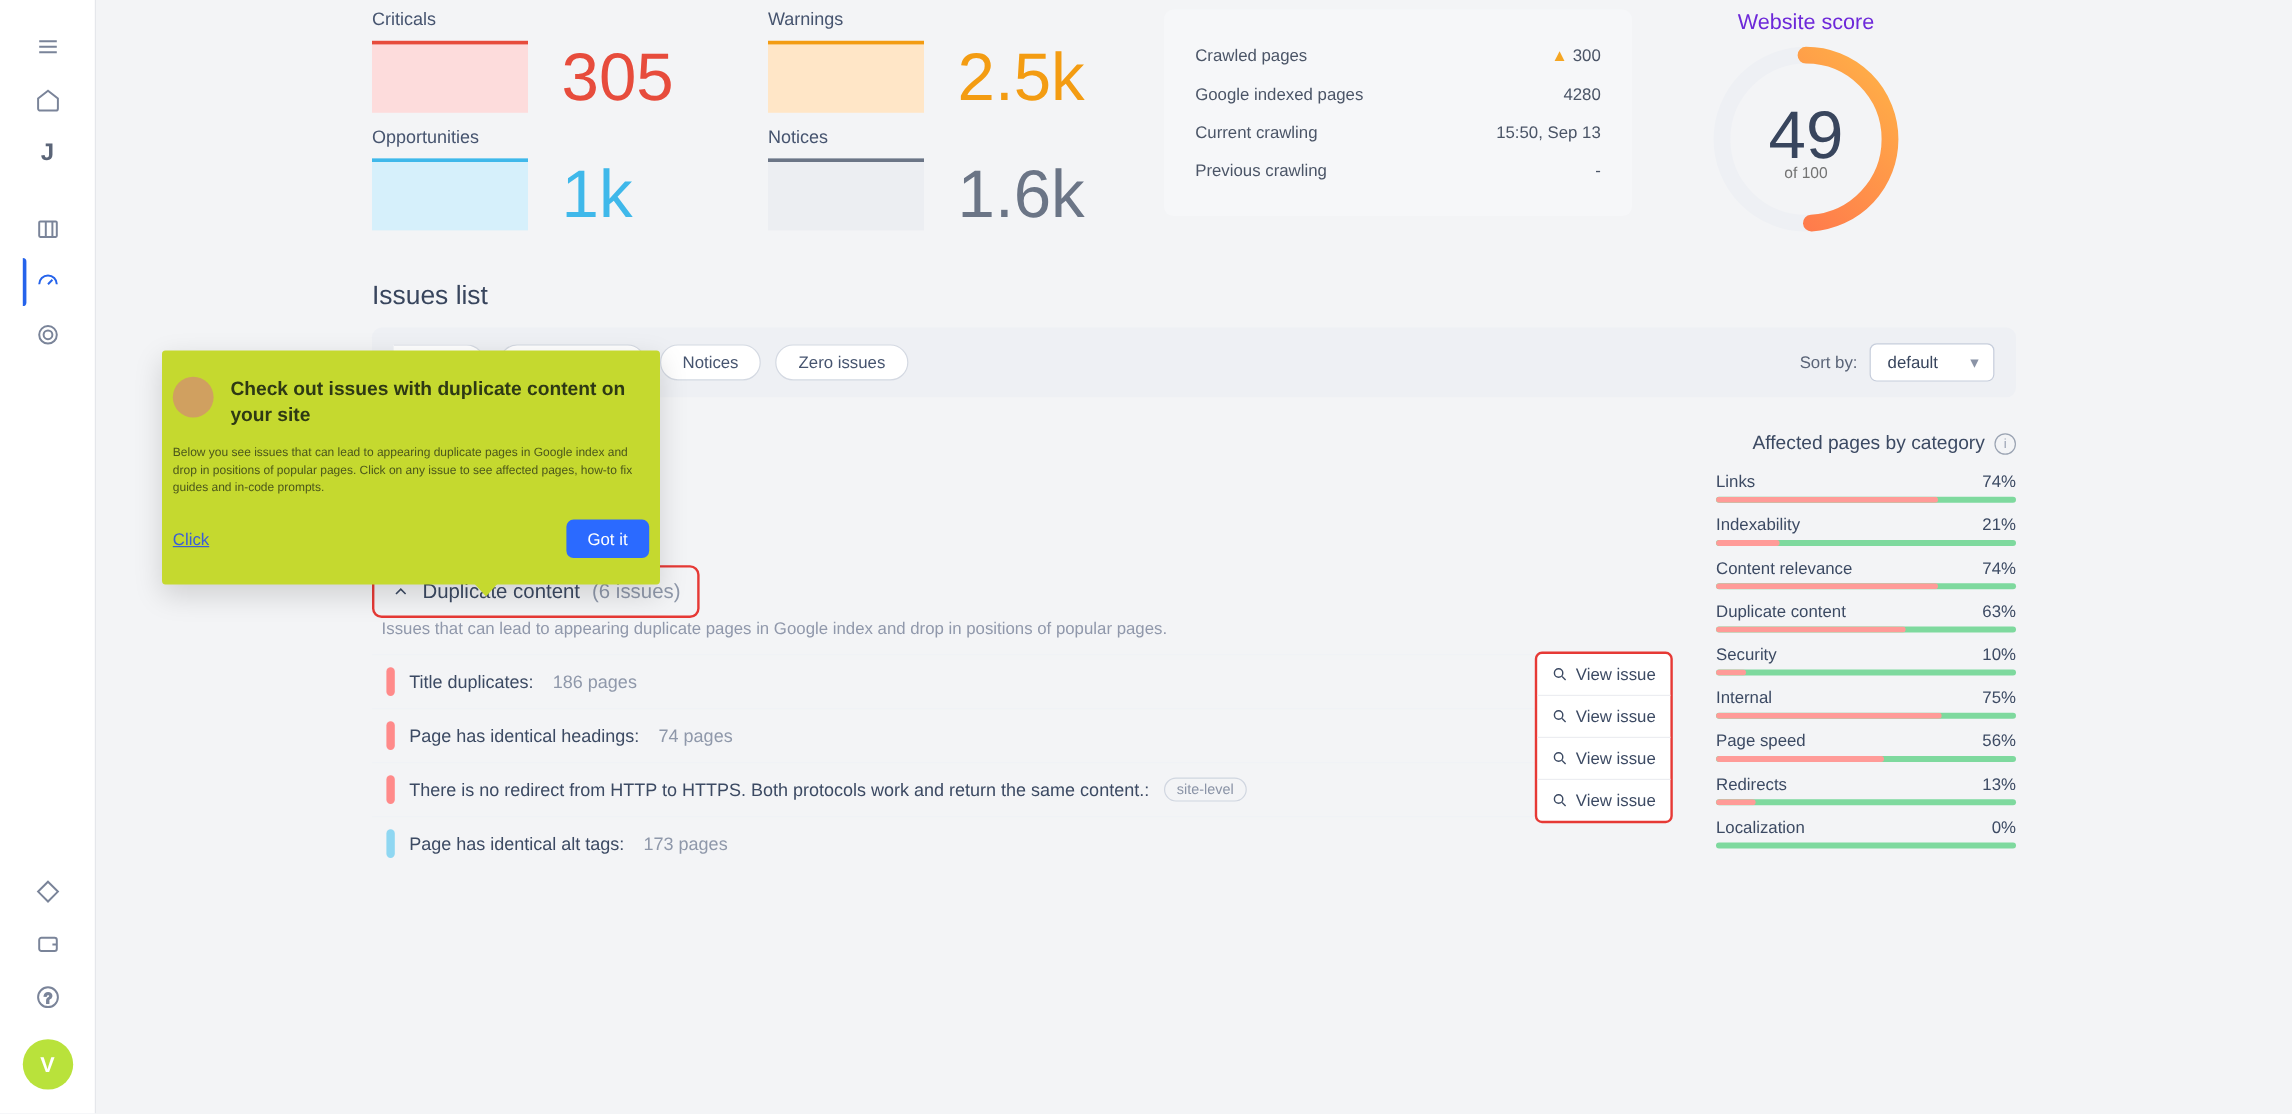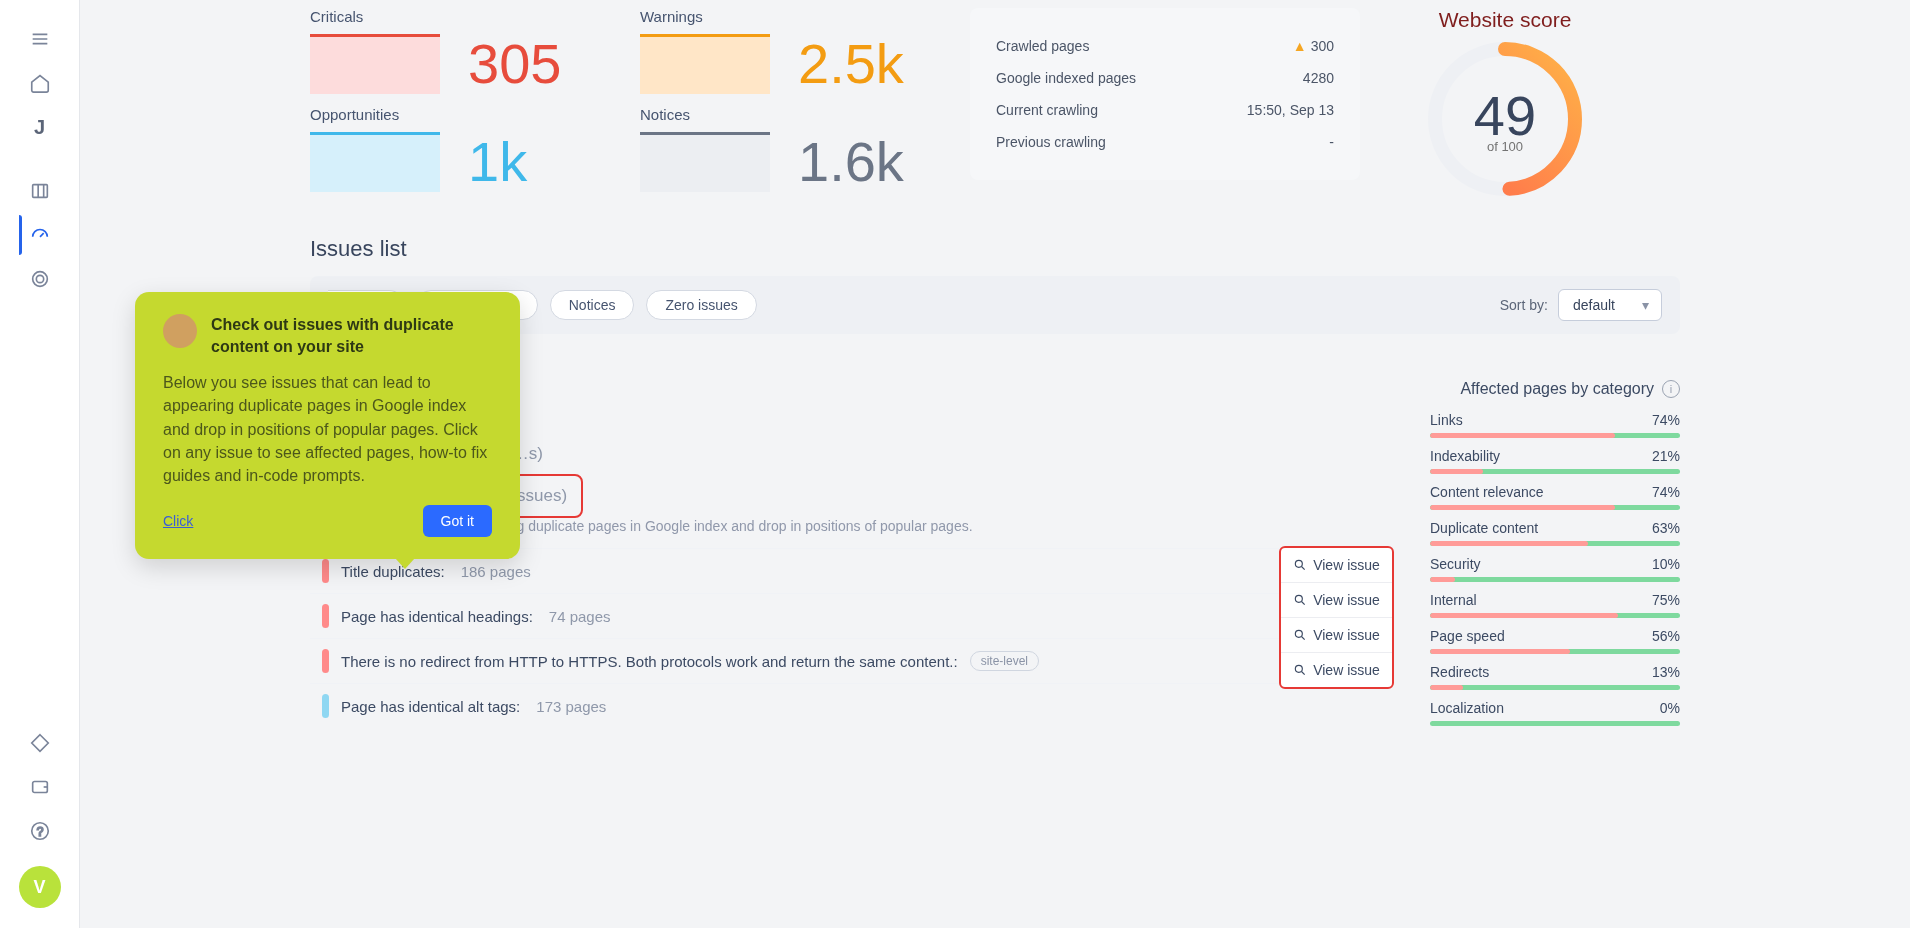--- a/index.html
+++ b/index.html
@@ -26,21 +26,21 @@
 .bar-gray{background:#eceef2;border-top:3px solid #6b7586;}
 .metric-num{font-size:56px;font-weight:300;line-height:1;}
 .num-red{color:#e74c3c;}
 .num-orange{color:#f39c12;}
 .num-blue{color:#3fb8ea;}
 .num-gray{color:#6b7586;}
 .info-box{background:#f6f7f9;border-radius:8px;padding:22px 26px;width:390px;font-size:14px;color:#4b5567;}
 .info-row{display:flex;justify-content:space-between;padding:8px 0;}
 .warn-tri{color:#f5a623;margin-right:4px;}
 .score-box{width:230px;text-align:center;}
-.score-label{font-size:21px;color:#7f1d1d;}
+.score-label{font-size:18px;color:#6d28d9;}
 .score-ring{position:relative;margin:2px auto 0;width:170px;height:170px;}
 .score-ring svg{transform:rotate(-90deg);}
 .score-val{position:absolute;top:50%;left:50%;transform:translate(-50%,-56%);font-size:56px;color:#38455d;}
 .score-of{position:absolute;top:62%;left:50%;transform:translateX(-50%);font-size:13px;color:#737373;}
 .issues-title{font-size:22px;color:#38455d;margin-top:32px;margin-bottom:14px;}
 .filter-bar{background:#eef0f4;border-radius:8px;padding:13px 18px;display:flex;align-items:center;gap:12px;}
 .pill{background:#fff;border:1px solid #d4d9e2;border-radius:30px;padding:6px 18px;font-size:14px;color:#46546f;cursor:pointer;}
 .sort-wrap{margin-left:auto;display:flex;align-items:center;gap:10px;font-size:14px;color:#5b6578;}
 .sort-sel{background:#fff;border:1px solid #c6cddb;border-radius:6px;padding:7px 46px 7px 14px;font-size:14px;color:#38455d;position:relative;cursor:pointer;}
 .sort-sel::after{content:"▾";position:absolute;right:12px;color:#8a93a6;}
@@ -56,31 +56,31 @@
 .mk-red{background:#ff8a8a;}
 .mk-blue{background:#8fd7f2;}
 .issue-pages{color:#8f98aa;margin-left:4px;}
 .site-tag{border:1px solid #d0d6e0;border-radius:14px;font-size:12px;color:#8a93a6;padding:2px 10px;}
 .view-col{width:115px;position:relative;margin-left:auto;}
 .view-stack{border:2.5px solid #e63935;border-radius:6px;background:#fff;}
 .view-btn{display:flex;align-items:center;gap:6px;justify-content:center;padding:9px 0;font-size:14px;color:#3c4a63;border-bottom:1px solid #ecedf1;cursor:pointer;}
 .view-btn:last-child{border-bottom:none;}
 .view-btn svg{width:14px;height:14px;}
 .cat-col{width:250px;}
-.cat-title{font-size:16px;color:#3c4a63;display:flex;align-items:flex-end;gap:8px;justify-content:flex-end;margin:36px 0 14px;}
+.cat-title{font-size:16px;color:#3c4a63;display:flex;align-items:flex-end;gap:8px;justify-content:flex-end;margin:20px 0 14px;}
 .info-ico{width:18px;height:18px;border-radius:50%;border:1.5px solid #9aa3b2;color:#9aa3b2;font-size:11px;display:flex;align-items:center;justify-content:center;}
 .cat-row{display:flex;justify-content:space-between;align-items:center;font-size:14px;color:#3c4a63;margin-top:10px;}
 .cat-bar{margin-top:5px;height:5px;border-radius:4px;background:#7ed99e;position:relative;overflow:hidden;}
 .cat-bar .fill{position:absolute;left:0;top:0;bottom:0;background:#ff9b98;border-radius:4px;}
 
-.popup{position:absolute;left:-145px;top:292px;width:385px;background:#c5d92f;border-radius:14px;padding:22px 28px;color:#3e4b20;box-shadow:0 8px 24px rgba(0,0,0,.15);z-index:10;}
+.popup{position:absolute;left:-145px;top:292px;width:415px;background:#c5d92f;border-radius:3px;padding:22px 9px;color:#3e4b20;box-shadow:0 8px 24px rgba(0,0,0,.15);z-index:10;}
 .popup-h{display:flex;gap:14px;margin-bottom:14px;}
 .popup-avatar{width:34px;height:34px;border-radius:50%;background:#d0a060;flex-shrink:0;}
 .popup-title{font-weight:700;color:#2e3914;font-size:16px;line-height:1.35;}
-.popup-text{font-size:16px;color:#4c571b;line-height:1.45;margin-bottom:18px;}
+.popup-text{font-size:10px;color:#4c571b;line-height:1.45;margin-bottom:18px;}
 .popup-actions{display:flex;justify-content:space-between;align-items:center;}
 .popup-close{color:#3a5ed6;text-decoration:underline;font-size:14px;cursor:pointer;}
 .popup-got{background:#2b6aff;color:#fff;border:none;border-radius:6px;padding:8px 18px;font-size:14px;cursor:pointer;}
 .popup-arrow{position:absolute;bottom:-10px;left:260px;width:0;height:0;border-left:10px solid transparent;border-right:10px solid transparent;border-top:11px solid #c5d92f;}
 </style>
 </head>
 <body>
 
 <div class="app">
   <div class="sidebar">

